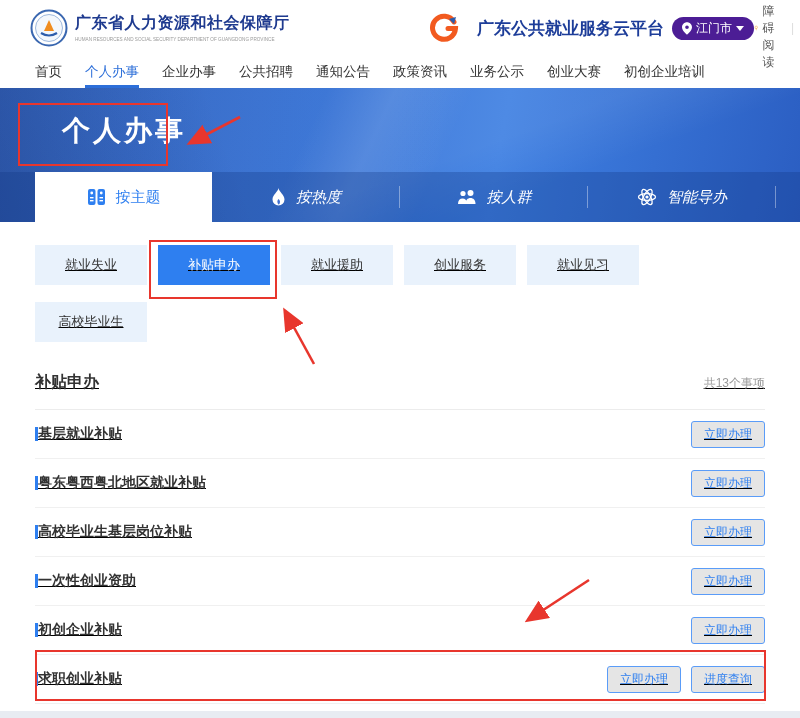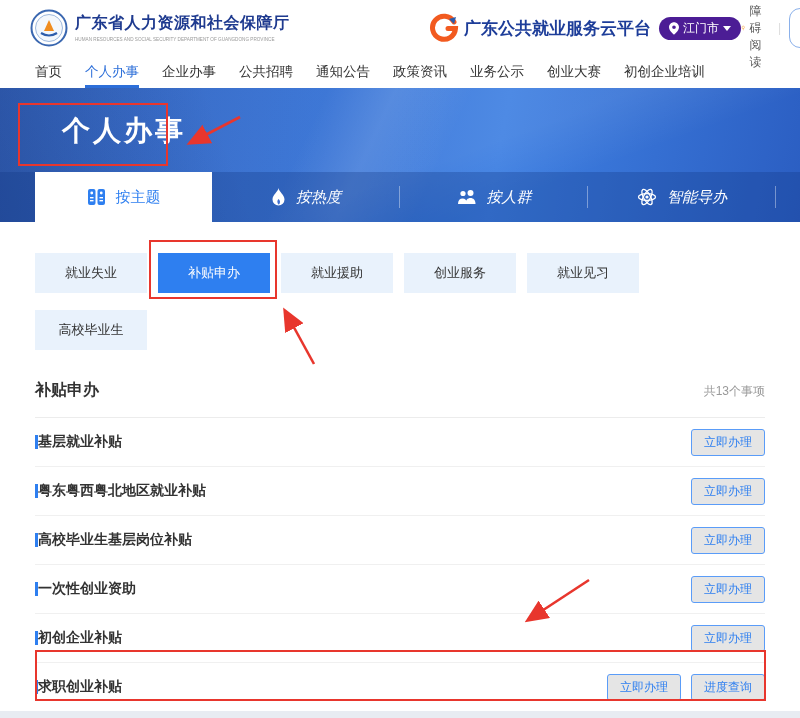--- a/index.html
+++ b/index.html
@@ -6,21 +6,21 @@
   html,body { width:800px; }
   body { font-family:"Liberation Sans","DejaVu Sans",sans-serif; background:#fff; }
   .page { position:relative; width:800px; height:718px; background:#fff; overflow:hidden; }
 
   
   .topbar { height:56px; display:flex; align-items:center; padding:0 30px 0 30px; background:#fff; }
   .dept { display:flex; align-items:center; gap:7px; }
   .dept-text { display:flex; flex-direction:column; justify-content:center; }
   .dept-title { font-size:16px; font-weight:bold; color:#1e3a8f; letter-spacing:.5px; white-space:nowrap; }
   .dept-sub { font-size:8px; color:#9a9a9a; white-space:nowrap; transform:scale(.58); transform-origin:0 50%; margin-top:1px; }
-  .platform { display:flex; align-items:center; gap:5px; margin-left:10px; }
+  .platform { display:flex; align-items:center; gap:18px; margin-left:10px; }
   .platform-title { font-size:17px; font-weight:bold; color:#1d3d99; white-space:nowrap; }
   .city-pill { display:flex; align-items:center; gap:4px; background:#4c1d95; color:#fff; font-size:12px;
                border-radius:12px; padding:3px 10px; margin-left:8px; cursor:pointer; white-space:nowrap; }
   .top-right { margin-left:auto; display:flex; align-items:center; gap:8px; font-size:12px; }
   .access { display:flex; align-items:center; gap:4px; color:#555; cursor:pointer; }
   .tr-divider { color:#ddd; }
   .login-pill { border:1px solid #8ab0ea; color:#3382ef; border-radius:11px; padding:2px 13px; cursor:pointer; background:#fff; font-size:12px; }
 
   
   .nav { height:32px; display:flex; align-items:center; gap:23px; padding:0 35px; background:#fff; }
@@ -39,21 +39,21 @@
   }
   .banner-title { position:absolute; left:62px; top:24px; font-size:28px; font-weight:bold; color:#fff; letter-spacing:3px; }
   .tabbar { position:absolute; left:0; right:0; bottom:0; height:50px; display:flex; background:rgba(16,52,130,.30); padding-left:35px; }
   .tab { display:flex; align-items:center; justify-content:center; gap:10px; font-size:15px; cursor:pointer; }
   .tab.active { width:177px; background:#fff; color:#2e7ff0; }
   .tab.plain { flex:1; color:#fff; position:relative;font-style:italic; }
   .tab.plain::after { content:""; position:absolute; right:0; top:14px; bottom:14px; width:1px; background:rgba(255,255,255,.38); }
   .tab-spacer { width:24px; }
 
   
-  .content { padding-top:31px; }
+  .content { padding-top:23px;text-decoration:underline; }
   .cat-row { display:flex; gap:11px; padding-left:35px; margin-bottom:17px; }
   .cat-btn { width:112px; height:40px; display:flex; align-items:center; justify-content:center;
              background:#e9f2fc; color:#333; font-size:13px; cursor:pointer; }
   .cat-btn.active { background:#2e7ff0; color:#fff; }
   .cat-row.second { margin-bottom:30px; }
 
   
   .section { margin:0 35px; }
   .section-head { display:flex; align-items:baseline; justify-content:space-between; }
   .section-title { font-size:16px; font-weight:bold; color:#333; }

